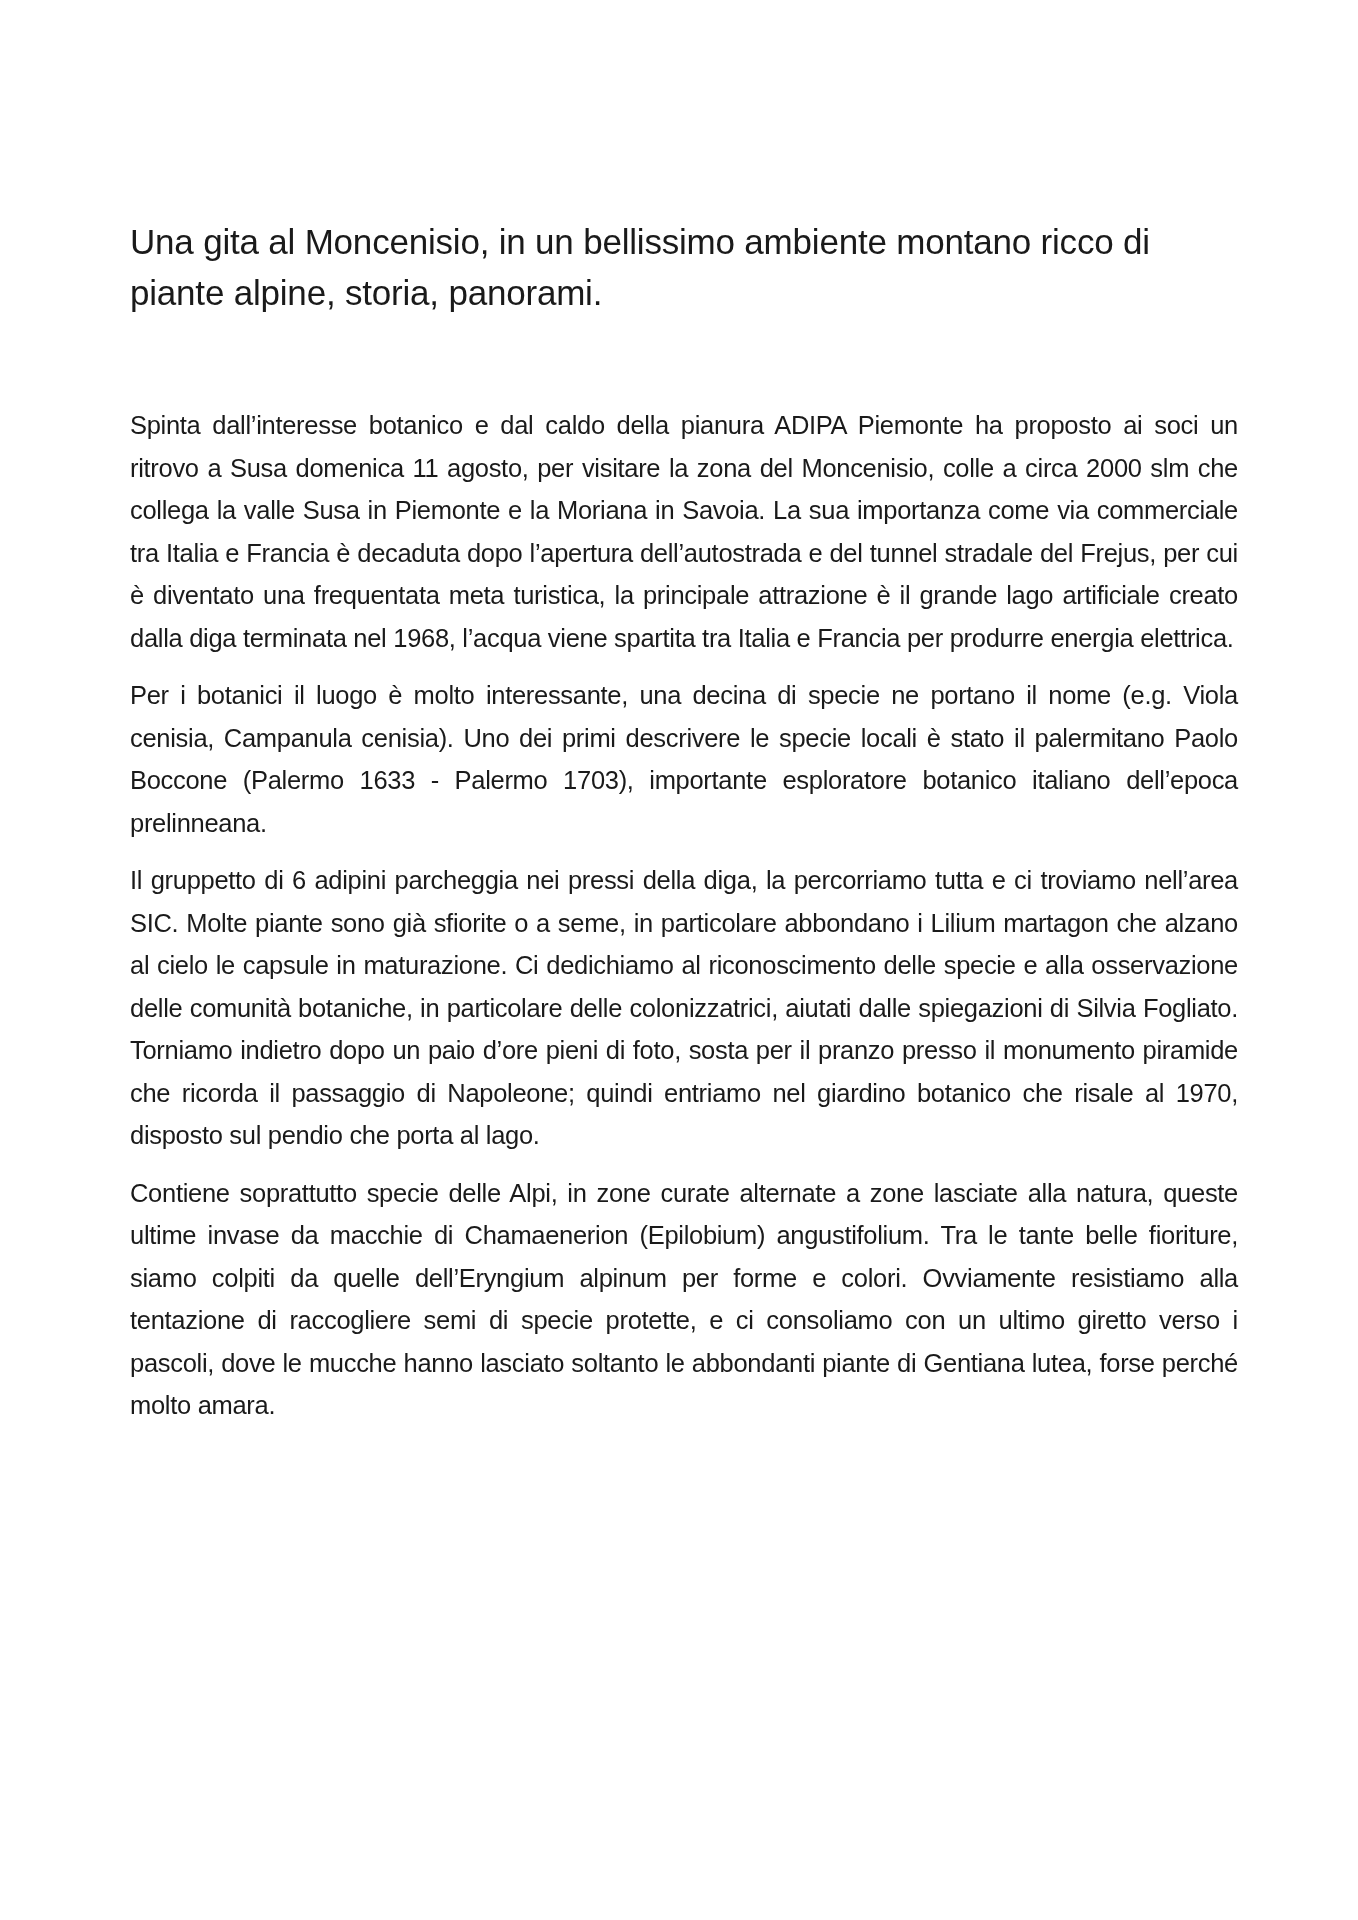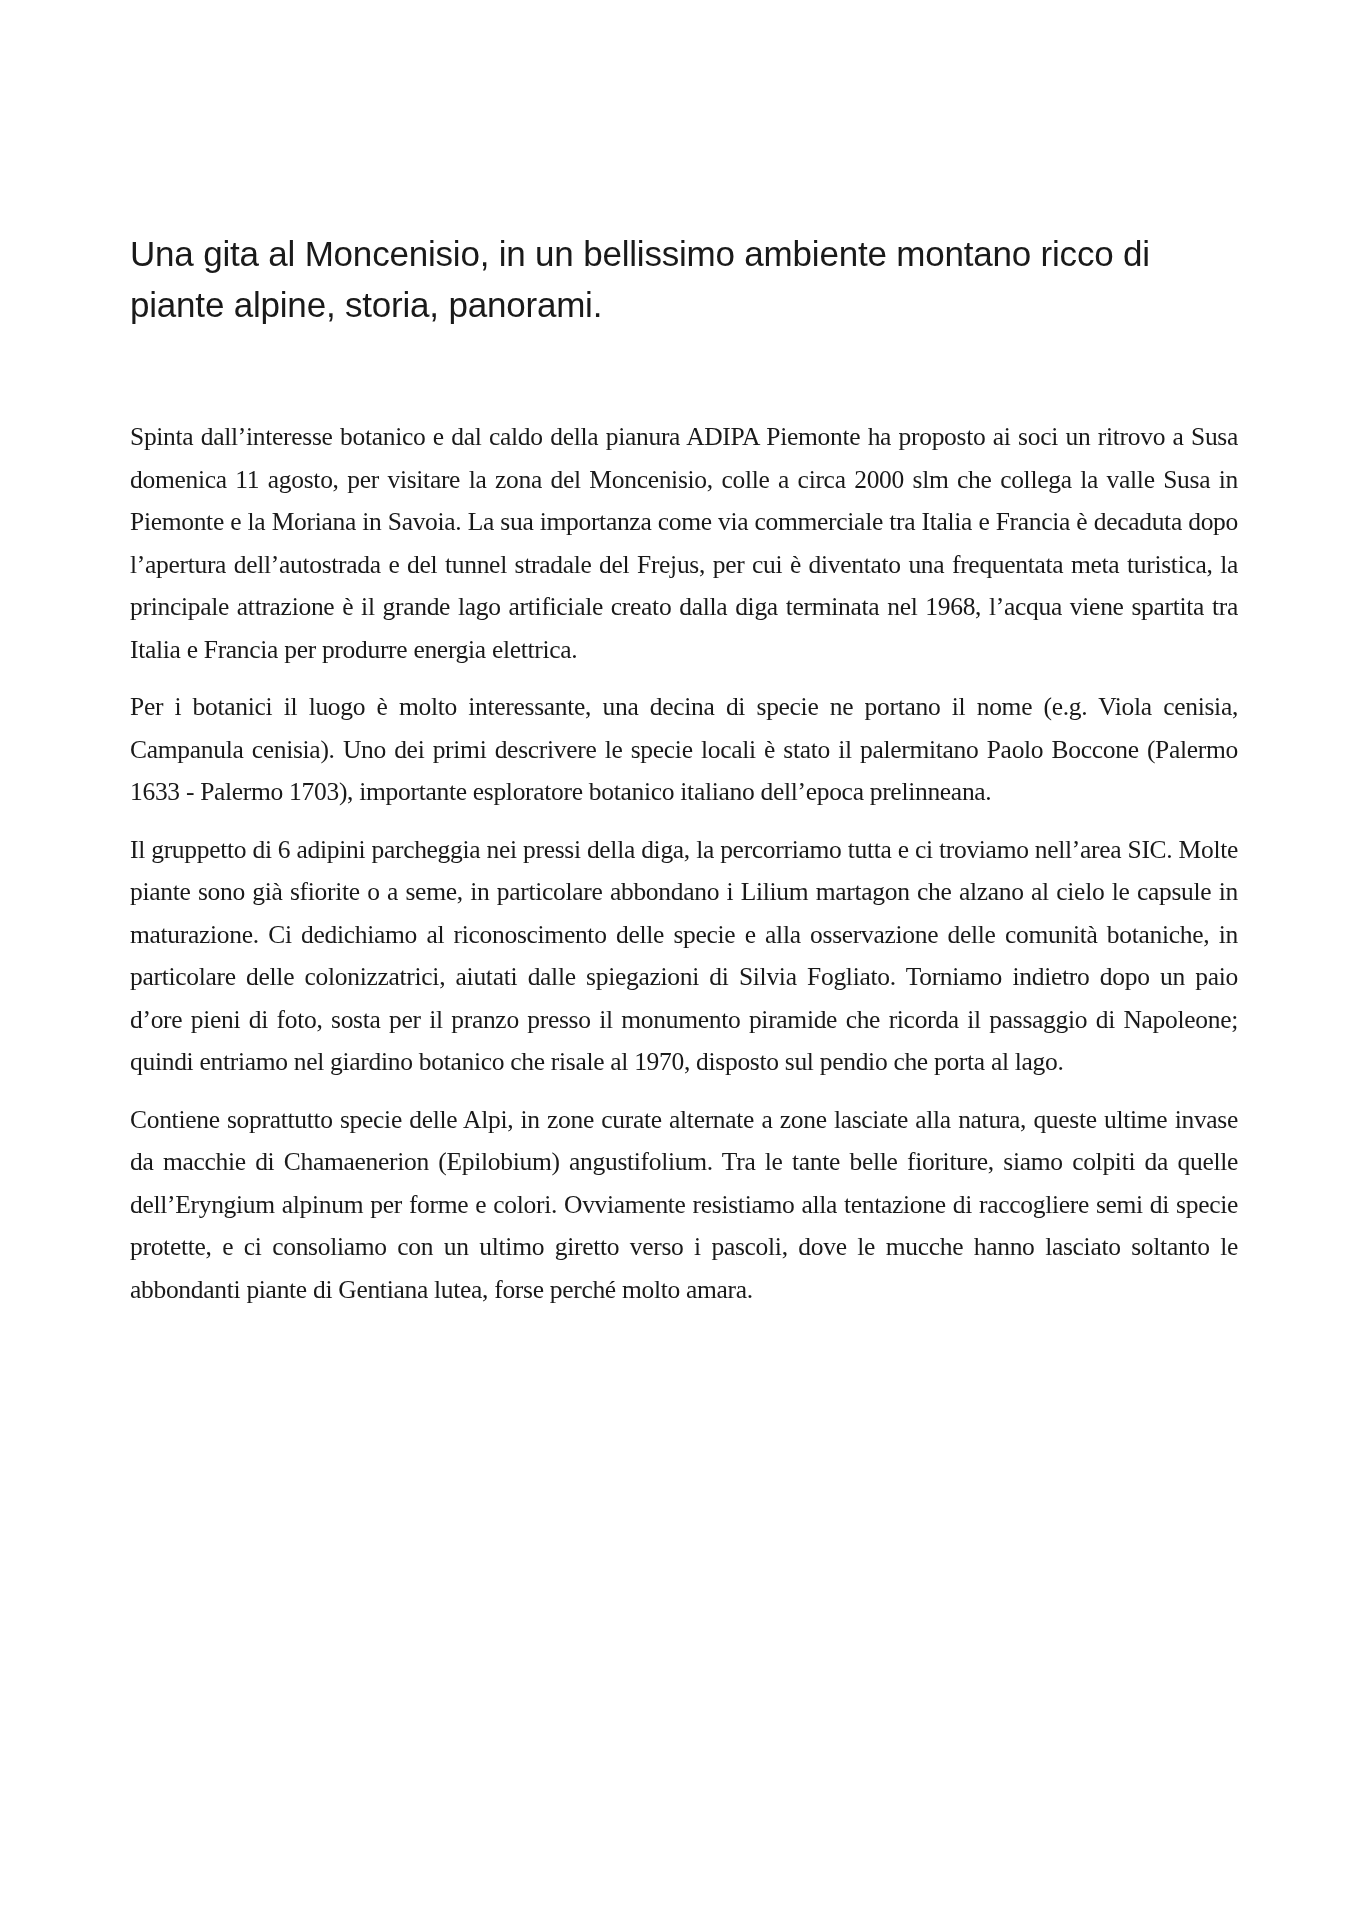--- a/index.html
+++ b/index.html
@@ -11,40 +11,39 @@
       width: 1358px;
       height: 1920px;
       position: relative;
       overflow: hidden;
       font-family: "Liberation Sans", "DejaVu Sans", sans-serif;
       color: #1a1a1a;
     }
     .page {
       position: absolute;
       left: 130px;
-      top: 228px;
+      top: 216px;
       width: 1108px;
     }
     .title {
       font-size: 35px;
       line-height: 51px;
       font-weight: normal;
       margin: 0;
       letter-spacing: -0.2px;
     }
     .body-text {
       margin-top: 86px;
     }
     .para {
       font-size: 25.5px;
       line-height: 42.5px;
       text-align: justify;
       margin: 0 0 15px 0;
       letter-spacing: -0.3px;
-      font-family: Liberation Serif, serif;
     }
   </style>
 </head>
 <body>
 
 <div class="page">
   <h1 class="title">Una gita al Moncenisio, in un bellissimo ambiente montano ricco di piante alpine, storia, panorami.</h1>
   <div class="body-text">
     <p class="para">Spinta dall’interesse botanico e dal caldo della pianura ADIPA Piemonte ha proposto ai soci un ritrovo a Susa domenica 11 agosto, per visitare la zona del Moncenisio, colle a circa 2000 slm che collega la valle Susa in Piemonte e la Moriana in Savoia. La sua importanza come via commerciale tra Italia e Francia è decaduta dopo l’apertura dell’autostrada e del tunnel stradale del Frejus, per cui è diventato una frequentata meta turistica, la principale attrazione è il grande lago artificiale creato dalla diga terminata nel 1968, l’acqua viene spartita tra Italia e Francia per produrre energia elettrica.</p>
     <p class="para">Per i botanici il luogo è molto interessante, una decina di specie ne portano il nome (e.g.  Viola cenisia, Campanula cenisia). Uno dei primi descrivere le specie locali è stato il palermitano Paolo Boccone (Palermo 1633 - Palermo 1703), importante esploratore botanico italiano dell’epoca prelinneana.</p>

